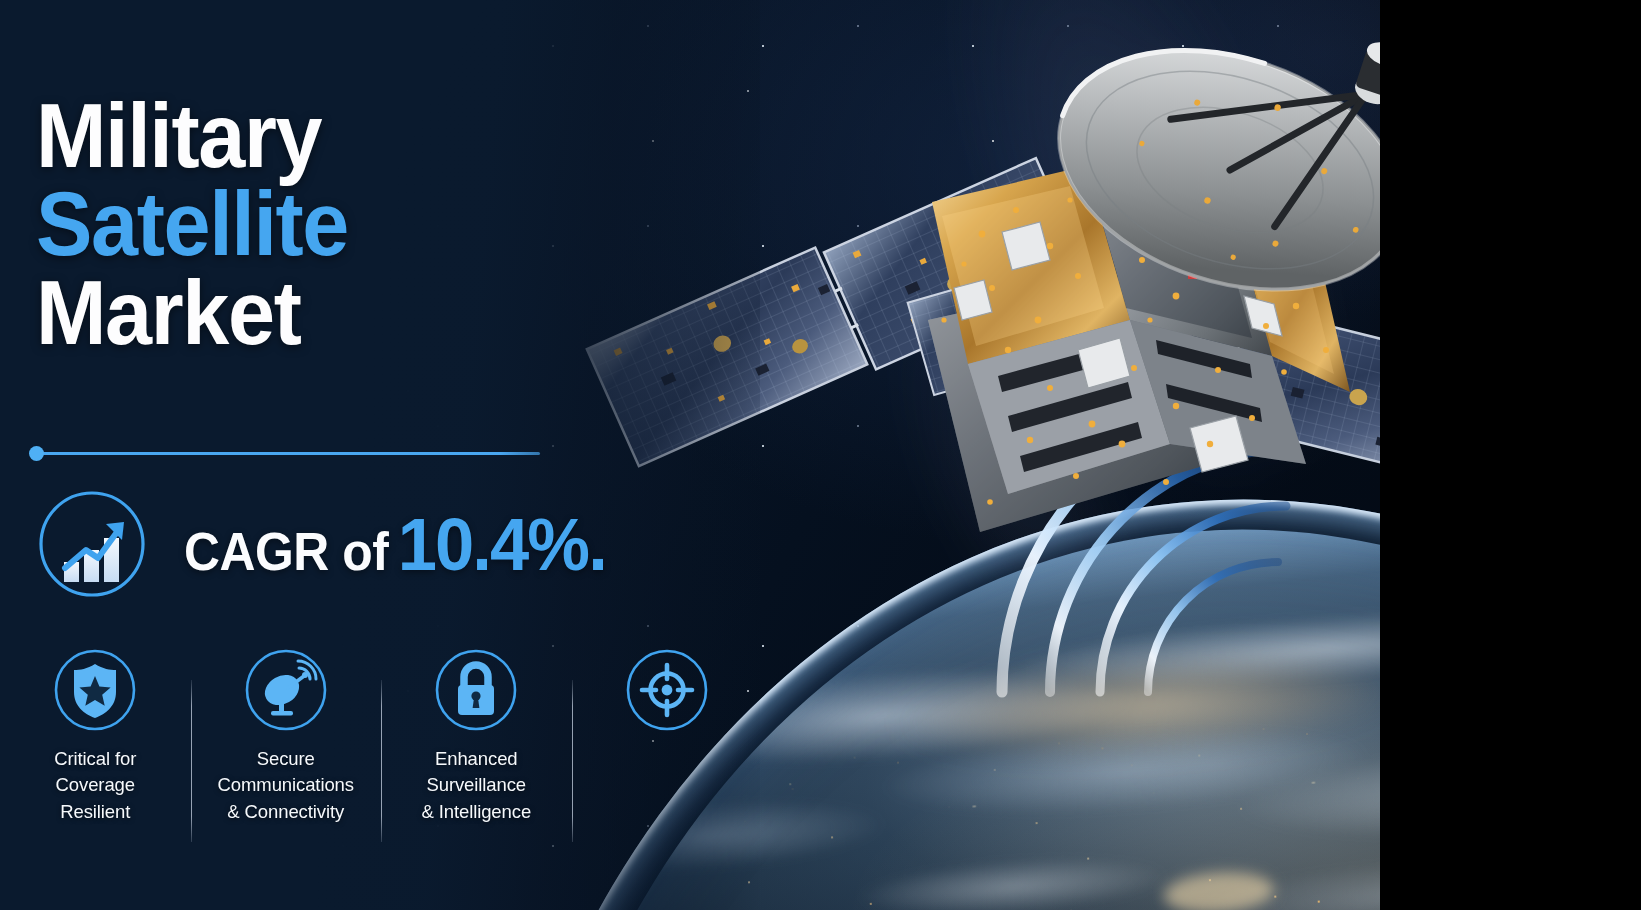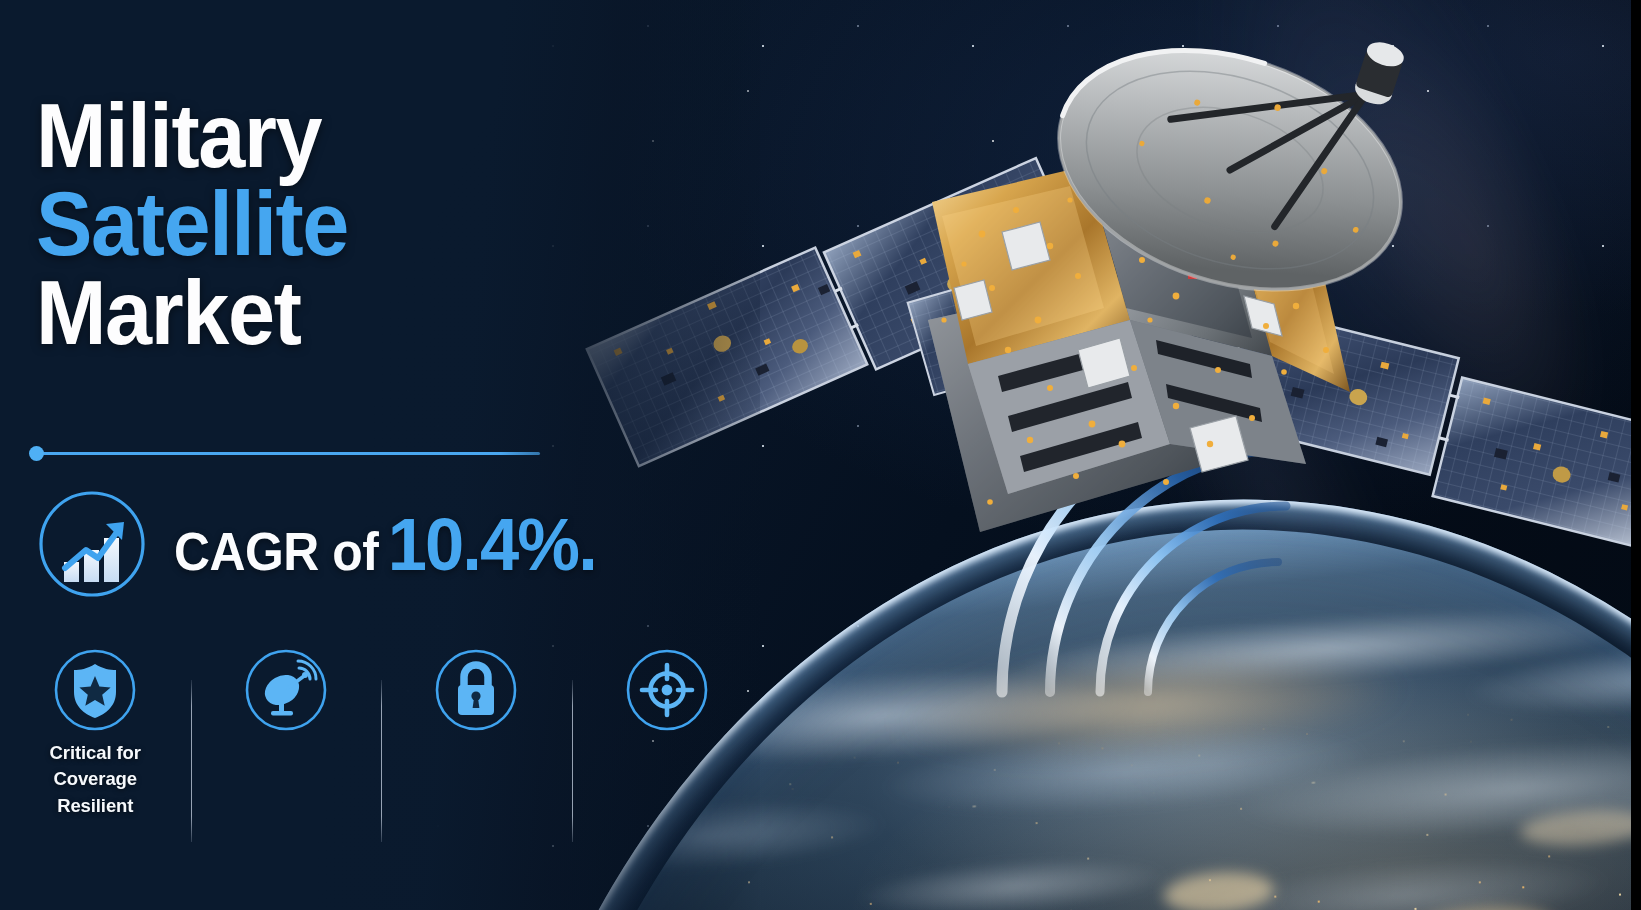--- a/index.html
+++ b/index.html
@@ -1,20 +1,20 @@
 <!DOCTYPE html>
 <html><head>
 <meta charset="utf-8">
 <title>Military Satellite Market</title>
 <style>
   * { margin:0; padding:0; box-sizing:border-box; }
   html,body { background:#000; }
   .stage{
     position:relative;
-    width:1631px; height:910px;
+    width:1380px; height:910px;
     overflow:hidden;
     font-family:"Liberation Sans", sans-serif;
     background:#4c1d95;
   }
 
   
   .space{
     position:absolute; inset:0;
     background:
       radial-gradient(ellipse 52% 60% at 74% 18%, rgba(24,44,78,.55) 0%, rgba(8,18,34,0) 70%),
@@ -195,21 +195,21 @@
     width:502px; height:3px;
     background:linear-gradient(90deg,#49a7f1 0%, #49a7f1 92%, rgba(73,167,241,.65) 100%);
     border-radius:2px;
   }
   .rule::before{
     content:""; position:absolute;
     left:-9px; top:-6px; width:15px; height:15px;
     border-radius:50%; background:#4fb0f5;
   }
 
-  .cagr{ position:absolute; left:36px; top:488px; display:flex; align-items:center; gap:26px; }
+  .cagr{ position:absolute; left:36px; top:488px; display:flex; align-items:center; gap:36px; }
   .cagr-icon{ width:112px; height:112px; flex:0 0 112px; }
   .cagr-text{
     font-weight:bold;
     white-space:nowrap;
     text-shadow:0 2px 8px rgba(0,0,0,.45);
     transform:scaleX(.94);
     transform-origin:left center;
   }
   .cagr-text .lbl{ font-size:53px; color:#fbfcfe; letter-spacing:-.5px; }
   .cagr-text .val{ font-size:75px; color:#45a6f0; letter-spacing:-2px; margin-left:10px; }
@@ -226,24 +226,24 @@
     padding:0 4px;
   }
   .feature + .feature::before{
     content:"";
     position:absolute; left:0; top:32px;
     width:1px; height:162px;
     background:linear-gradient(180deg, rgba(200,212,230,.12) 0%, rgba(205,216,232,.72) 16%, rgba(205,216,232,.72) 84%, rgba(200,212,230,.18) 100%);
   }
   .f-circle{ width:84px; height:84px; }
   .f-label{
-    margin-top:8px;
+    margin-top:14px;
     font-size:18.5px;
     line-height:1.42;
-    font-weight:bold;
+    font-weight:normal;
     color:#f6f9fc;
     text-align:center;
     text-shadow:0 1px 5px rgba(0,0,0,.6);
     letter-spacing:-.1px;
   }
 </style>
 </head>
 <body>
 
 <div class="stage">
@@ -574,30 +574,40 @@
           <ellipse cx="38" cy="42" rx="18" ry="14" transform="rotate(-30 38 42)" fill="#5cb5f5"></ellipse>
           <rect x="35" y="52" width="5" height="12" fill="#5cb5f5"></rect>
           <rect x="27" y="63" width="22" height="4.5" rx="2" fill="#5cb5f5"></rect>
           <path d="M44 40 L60 28" stroke="#5cb5f5" stroke-width="3.6" stroke-linecap="round"></path>
           <circle cx="61" cy="27" r="3" fill="#5cb5f5"></circle>
           <g fill="none" stroke="#5cb5f5" stroke-width="3" stroke-linecap="round">
             <path d="M55 20 A 11 11 0 0 1 66 31"></path>
             <path d="M54 13 A 18 18 0 0 1 72 31"></path>
           </g>
         </svg>
+        <div class="f-label">
+          <div>Secure</div>
+          <div>Communications</div>
+          <div>&amp; Connectivity</div>
+        </div>
       </div>
 
       <div class="feature">
         <svg class="f-circle" viewBox="0 0 84 84">
           <circle cx="42" cy="42" r="39" fill="none" stroke="#3fa3ef" stroke-width="2.6"></circle>
           <path d="M30 38 L30 29 A12 12 0 0 1 54 29 L54 38" fill="none" stroke="#5cb5f5" stroke-width="7.5" stroke-linecap="round"></path>
           <rect x="24" y="37" width="36" height="30" rx="4" fill="#5cb5f5"></rect>
           <circle cx="42" cy="48" r="4.6" fill="#102a43"></circle>
           <path d="M40 50 L44 50 L45.4 60 L38.6 60 Z" fill="#102a43"></path>
         </svg>
+        <div class="f-label">
+          <div>Enhanced</div>
+          <div>Surveillance</div>
+          <div>&amp; Intelligence</div>
+        </div>
       </div>
 
       <div class="feature">
         <svg class="f-circle" viewBox="0 0 84 84">
           <circle cx="42" cy="42" r="39" fill="none" stroke="#3fa3ef" stroke-width="2.6"></circle>
           <circle cx="42" cy="42" r="16.5" fill="none" stroke="#5cb5f5" stroke-width="4.6"></circle>
           <circle cx="42" cy="42" r="5.4" fill="#5cb5f5"></circle>
           <g stroke="#5cb5f5" stroke-width="4.6" stroke-linecap="round">
             <path d="M42 17 L42 31"></path>
             <path d="M42 53 L42 67"></path>

